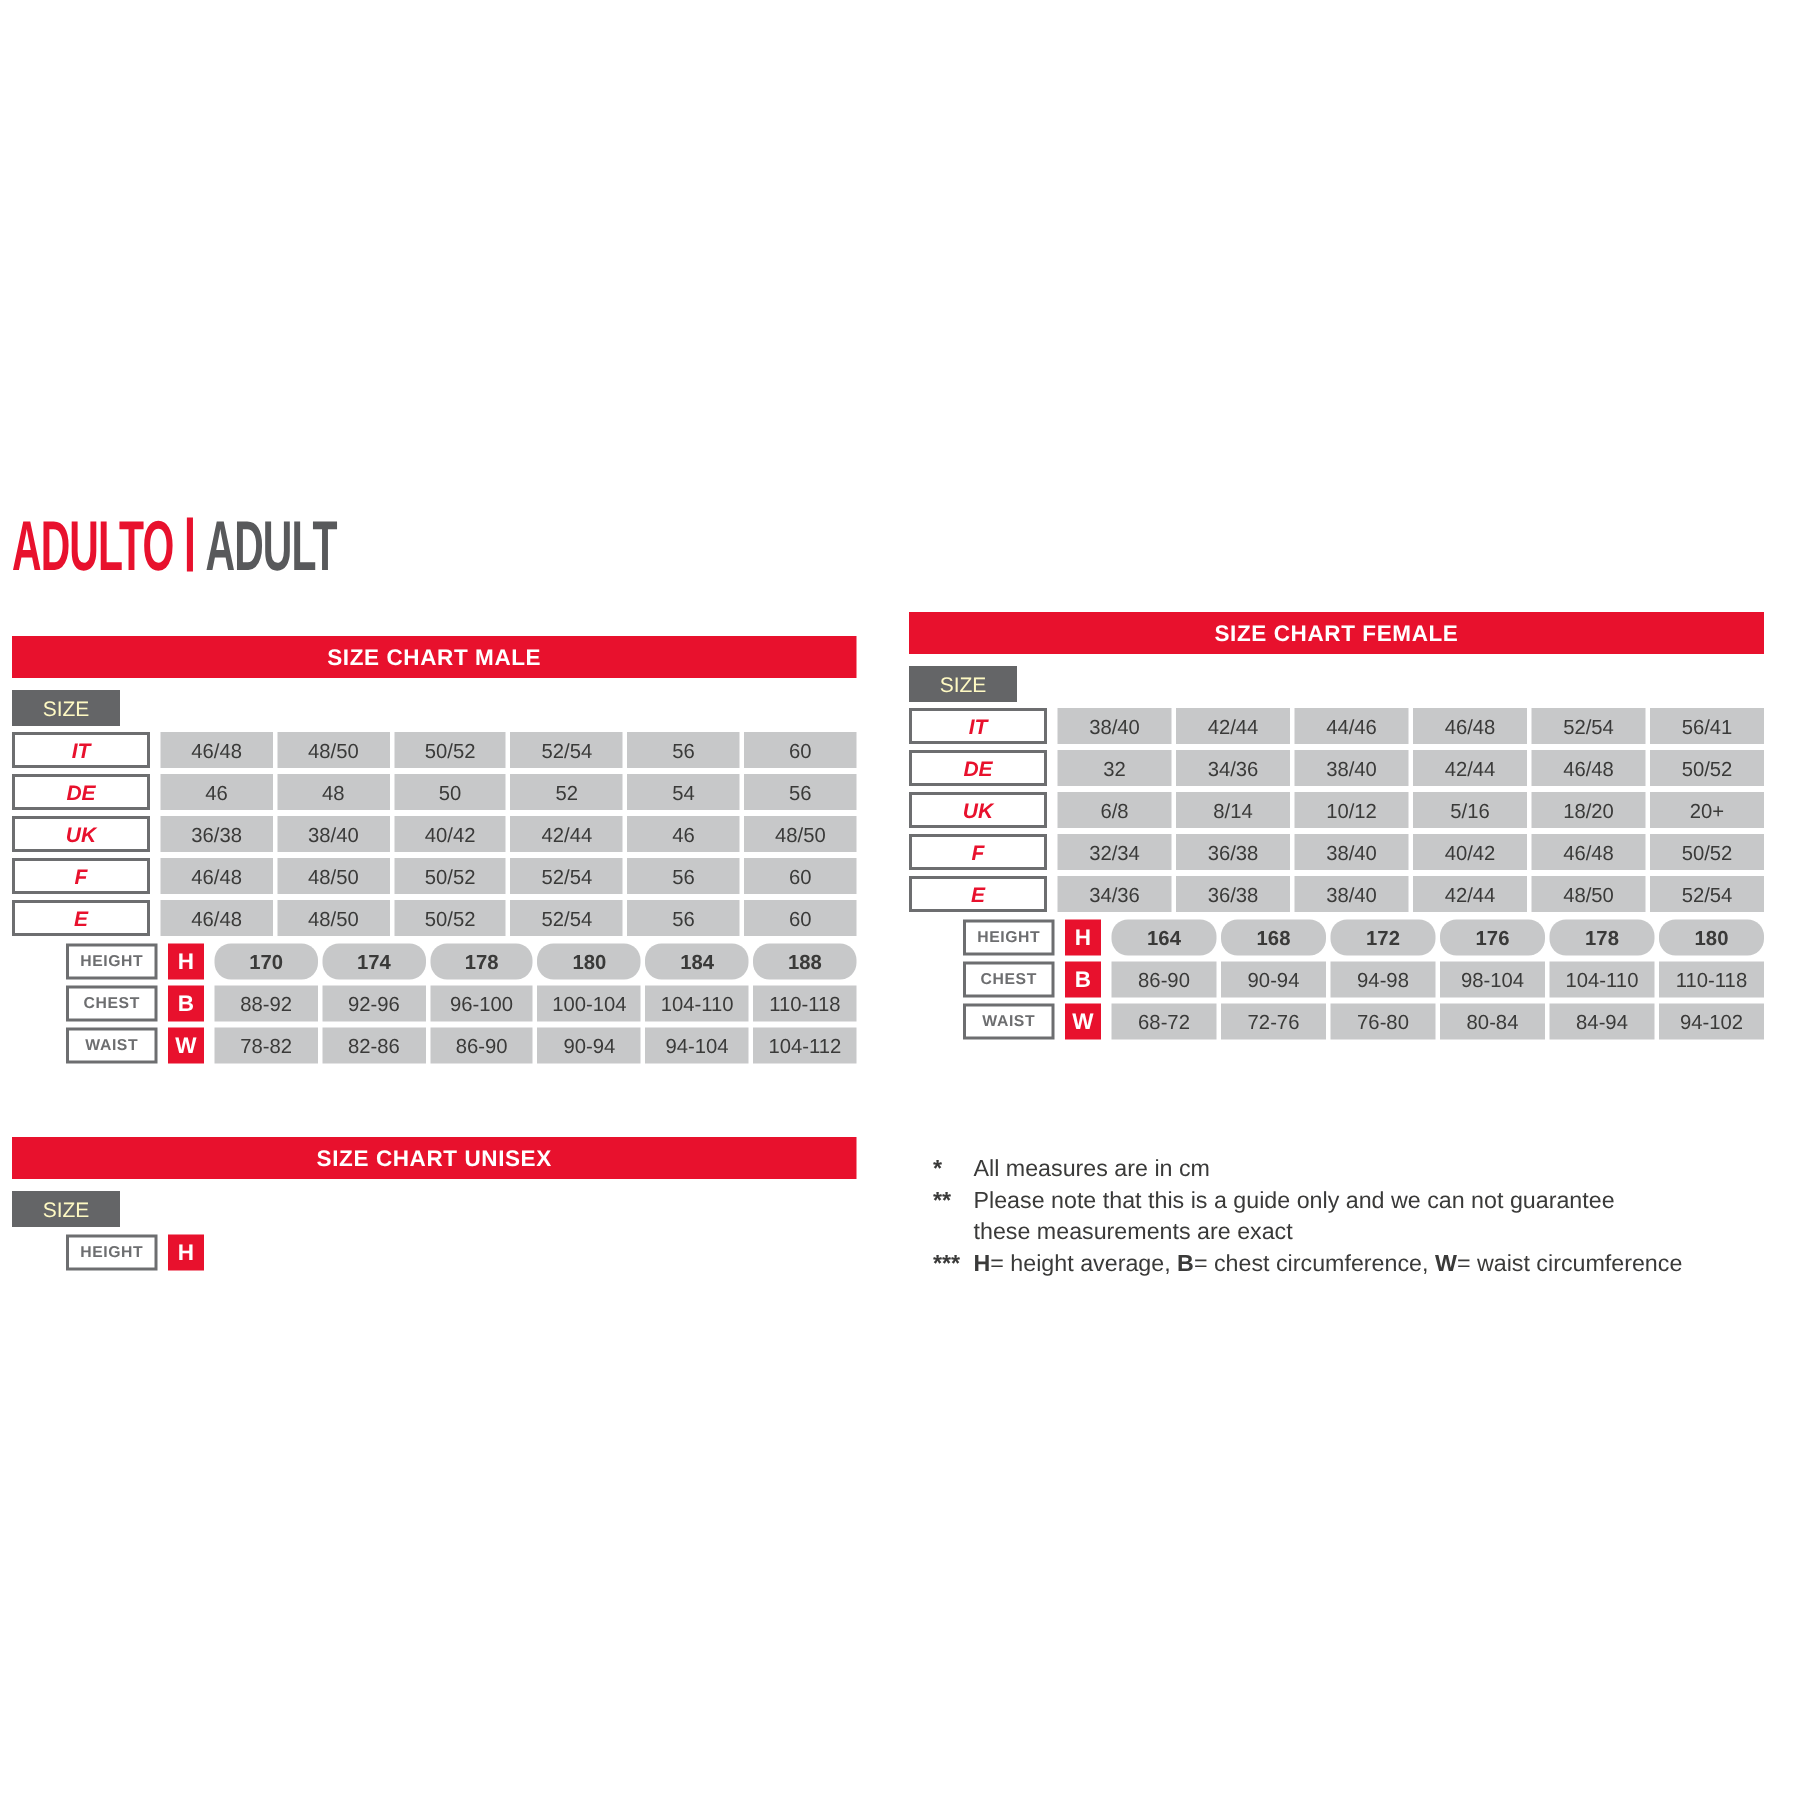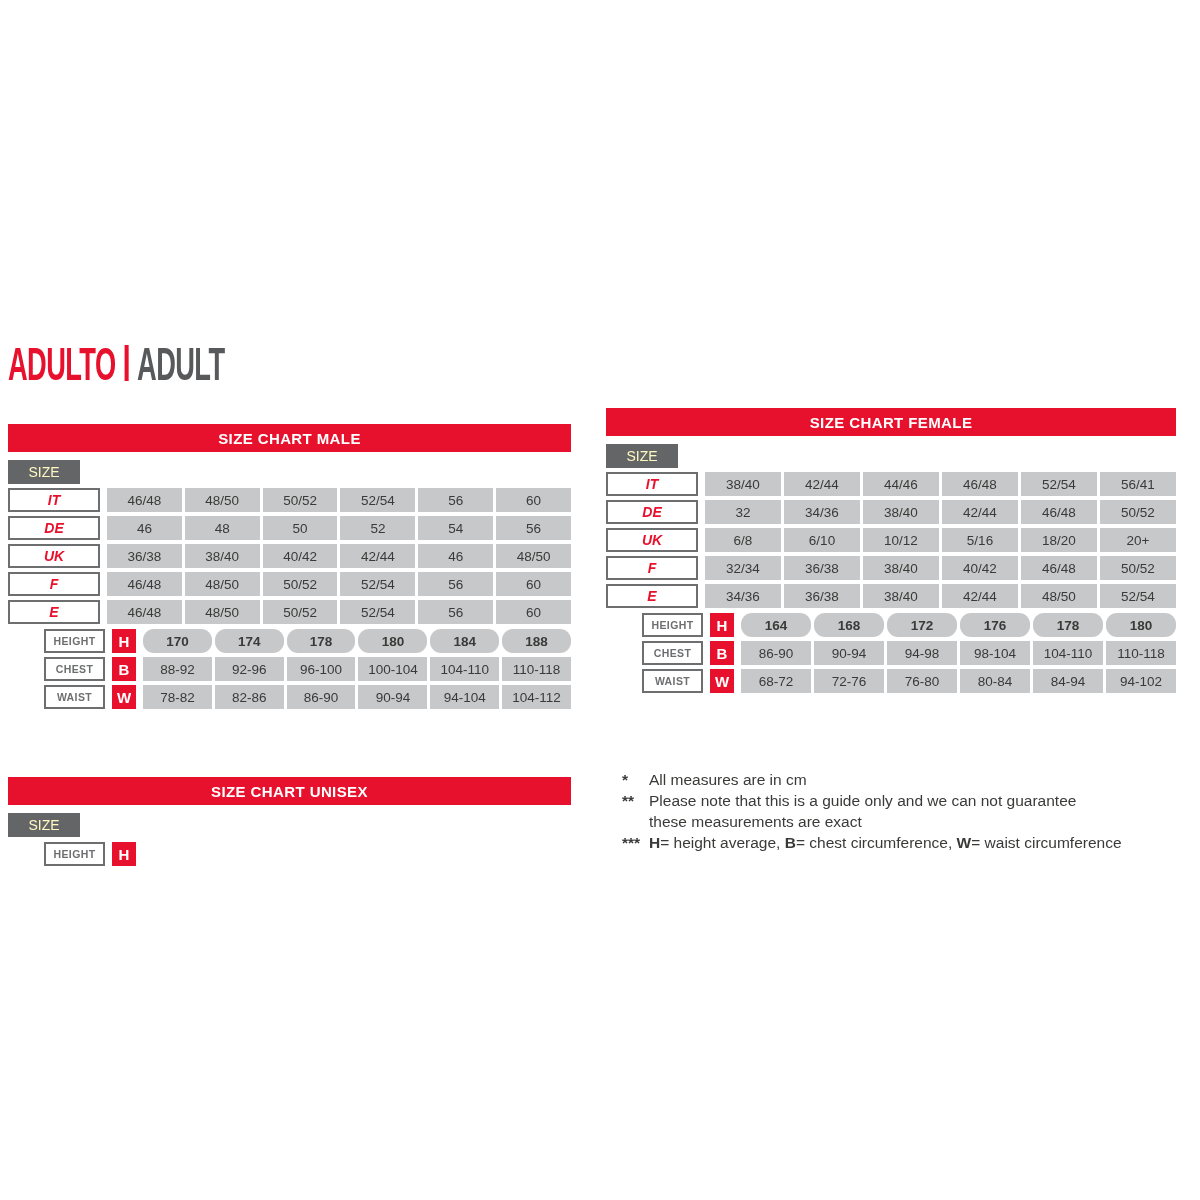--- a/index.html
+++ b/index.html
@@ -23,21 +23,21 @@
     transform:scaleX(0.58);transform-origin:left center;
     white-space:nowrap;
   }
   .page-title .t-red{color:var(--red);font-weight:bold;font-size:47px;letter-spacing:-1px;}
   .page-title .t-gray{color:var(--titlegray);font-weight:bold;font-size:47px;letter-spacing:-1px;}
   .page-title .t-bar{display:inline-block;width:7px;height:36px;background:var(--red);margin:0 14px 0 16px;}
   
   .sizetable{position:absolute;}
   #table-male{left:8px;top:424px;width:563px;}
   #table-female{left:606px;top:408px;width:570px;}
-  #table-unisex{left:8px;top:777px;width:563px;}
+  #table-unisex{left:8px;top:758px;width:563px;}
   .banner{
     height:28px;background:var(--red);color:#fff;
     font-weight:bold;font-size:15px;letter-spacing:.4px;
     display:flex;align-items:center;justify-content:center;
     margin-bottom:8px;
   }
   .trow{display:flex;gap:7px;height:24px;margin-bottom:4px;}
   .size-box{
     width:72px;flex:none;background:var(--dkgray);color:#fef9c3;
     font-size:14px;display:flex;align-items:center;justify-content:center;
@@ -228,21 +228,21 @@
         <div class="cell">38/40</div>
         <div class="cell">42/44</div>
         <div class="cell">46/48</div>
         <div class="cell">50/52</div>
       </div>
     </div>
     <div class="trow">
       <div class="label-box">UK</div>
       <div class="cells">
         <div class="cell">6/8</div>
-        <div class="cell">6/10</div>
+        <div class="cell">8/14</div>
         <div class="cell">10/12</div>
         <div class="cell">5/16</div>
         <div class="cell">18/20</div>
         <div class="cell">20+</div>
       </div>
     </div>
     <div class="trow">
       <div class="label-box">F</div>
       <div class="cells">
         <div class="cell">32/34</div>

